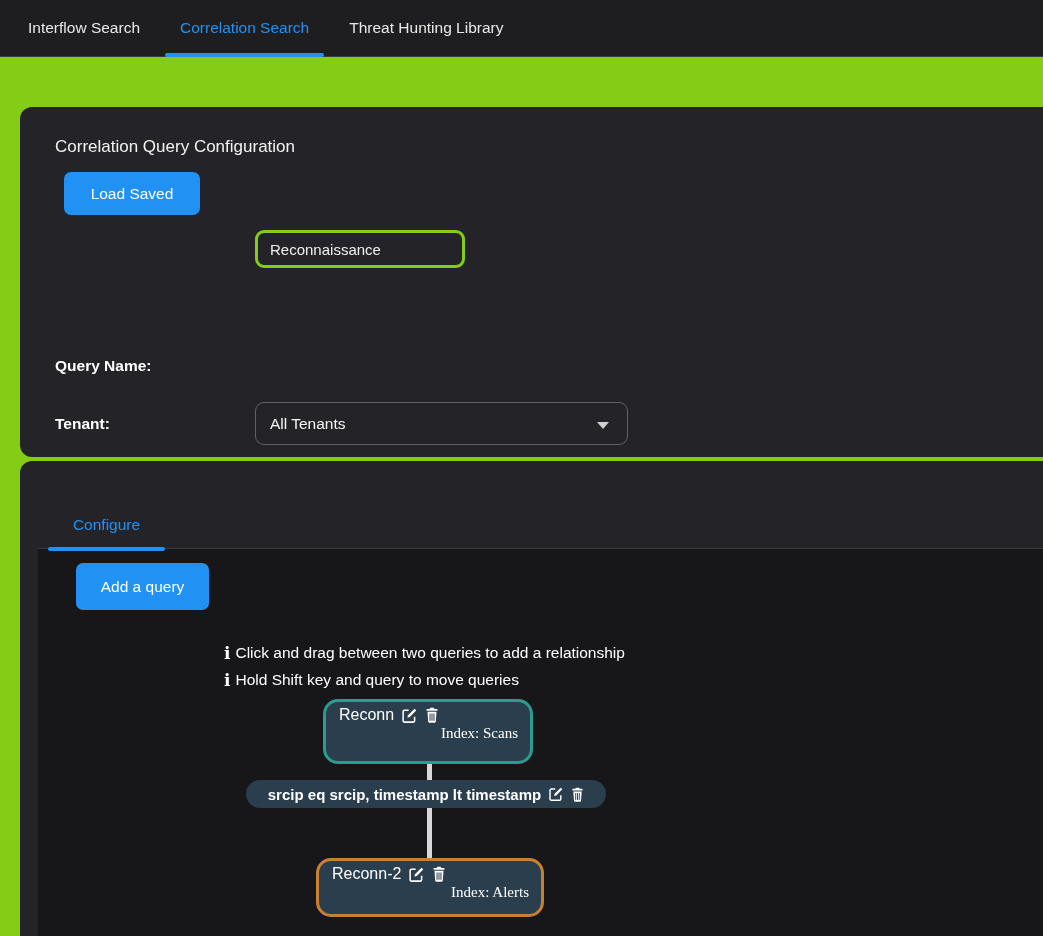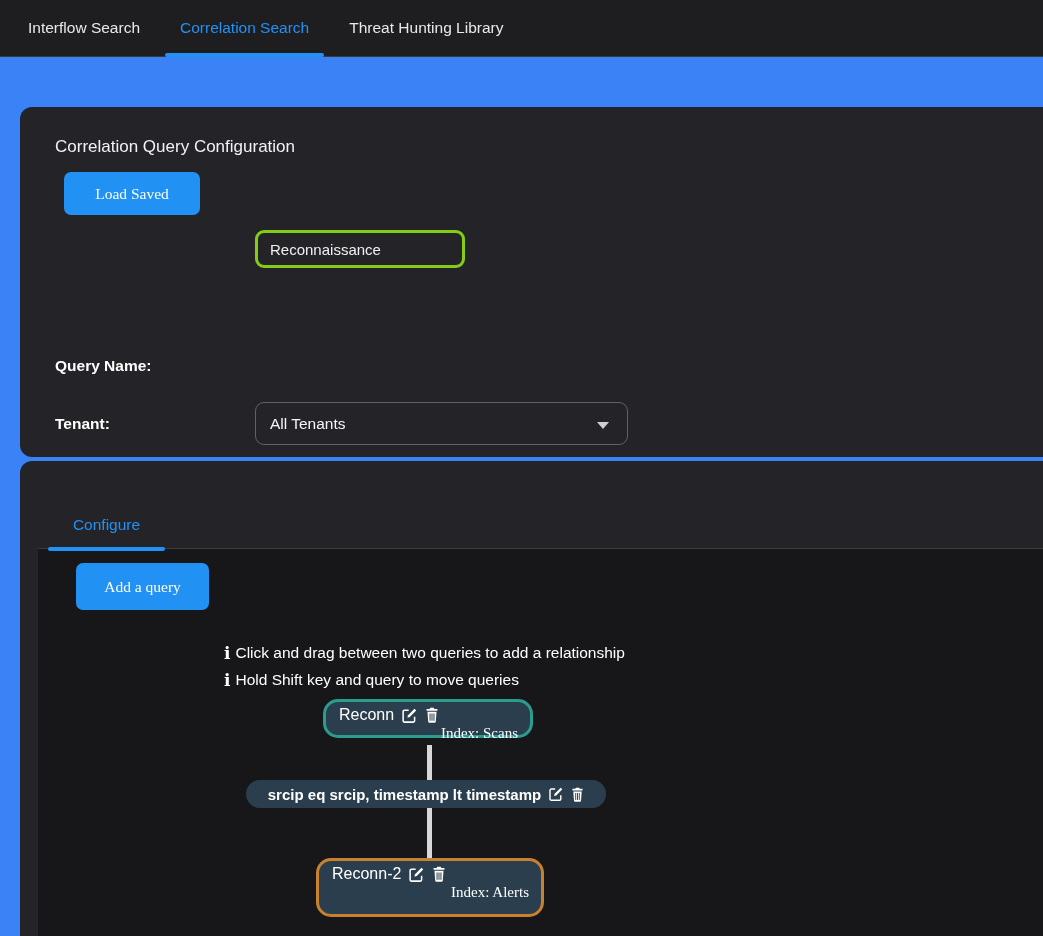--- a/index.html
+++ b/index.html
@@ -1,19 +1,19 @@
 <!DOCTYPE html>
 <html><head>
 <meta charset="utf-8">
 <style>
   html,body{margin:0;padding:0;background:#151518;}
   *{box-sizing:border-box;}
   .app{
     position:relative;width:1043px;height:936px;overflow:hidden;
-    background:#3b82f6;color:#fff;
+    background:#84cc16;color:#fff;
     font-family:"Liberation Sans", sans-serif;
   }
   
   .nav{
     position:absolute;top:0;left:0;right:0;height:57px;
     background:#1e1e21;border-bottom:1px solid #3a3a3e;
     display:flex;align-items:stretch;padding-left:8px;
   }
   .nav-tab{
     position:relative;display:flex;align-items:center;
@@ -25,21 +25,21 @@
     background:#2191f4;border-radius:2px;
   }
   
   .panel1{
     position:absolute;left:20px;right:0;top:107px;height:350px;
     background:#242428;border-radius:12px 0 0 12px;
   }
   .panel-title{position:absolute;left:35px;top:30px;font-size:17px;color:#f2f2f2;}
   .btn{
     background:#2191f4;color:#fff;border:none;border-radius:7px;
-    font-family:Liberation Serif, serif;font-size:15.5px;
+    font-family:Liberation Sans, sans-serif;font-size:15.5px;
     display:flex;align-items:center;justify-content:center;cursor:pointer;
   }
   .btn-load{position:absolute;left:44px;top:65px;width:136px;height:43px;}
   .form-label{position:absolute;left:35px;font-size:15.5px;font-weight:bold;color:#fff;}
   .text-input{
     position:absolute;left:235px;width:210px;height:38px;
     background:transparent;border:3px solid #84cc16;border-radius:9px;
     color:#f0f0f0;font-size:15px;padding:0 12px;
     font-family:"Liberation Sans", sans-serif;outline:none;
   }
@@ -147,21 +147,21 @@
       </div>
       <div class="hint-row" style="top:122px;">
         <span class="hint-icon">i</span>
         <span class="hint-text">Hold Shift key and query to move queries</span>
       </div>
 
       <div style="position:absolute;left:0;right:0;top:150px;bottom:0;">
 
         <div class="link-line" style="left:389px;top:46px;width:5px;height:115px;"></div>
 
-        <div class="gnode" style="left: 285px; top: 0px; width: 210px; height: 39px; border-color: rgb(42, 157, 143);">
+        <div class="gnode" style="left: 285px; top: 0px; width: 210px; height: 65px; border-color: rgb(42, 157, 143);">
           <div class="gnode-title">
             <span>Reconn</span>
             <span class="icon-btn">
               <svg width="17" height="17" viewBox="0 0 20 20">
                   <path d="M16 11.5v4.7a1.6 1.6 0 0 1-1.6 1.6H4.1a1.6 1.6 0 0 1-1.6-1.6V5.4a1.6 1.6 0 0 1 1.6-1.6H9" fill="none" stroke="#fff" stroke-width="1.8"></path>
                   <path d="M8.3 9.8 15.9 2.2l2 2-7.6 7.6-2.7.7z" fill="#fff"></path>
                 </svg>
             </span>
             <span class="icon-btn">
               <svg width="14" height="16" viewBox="0 0 18 20">

